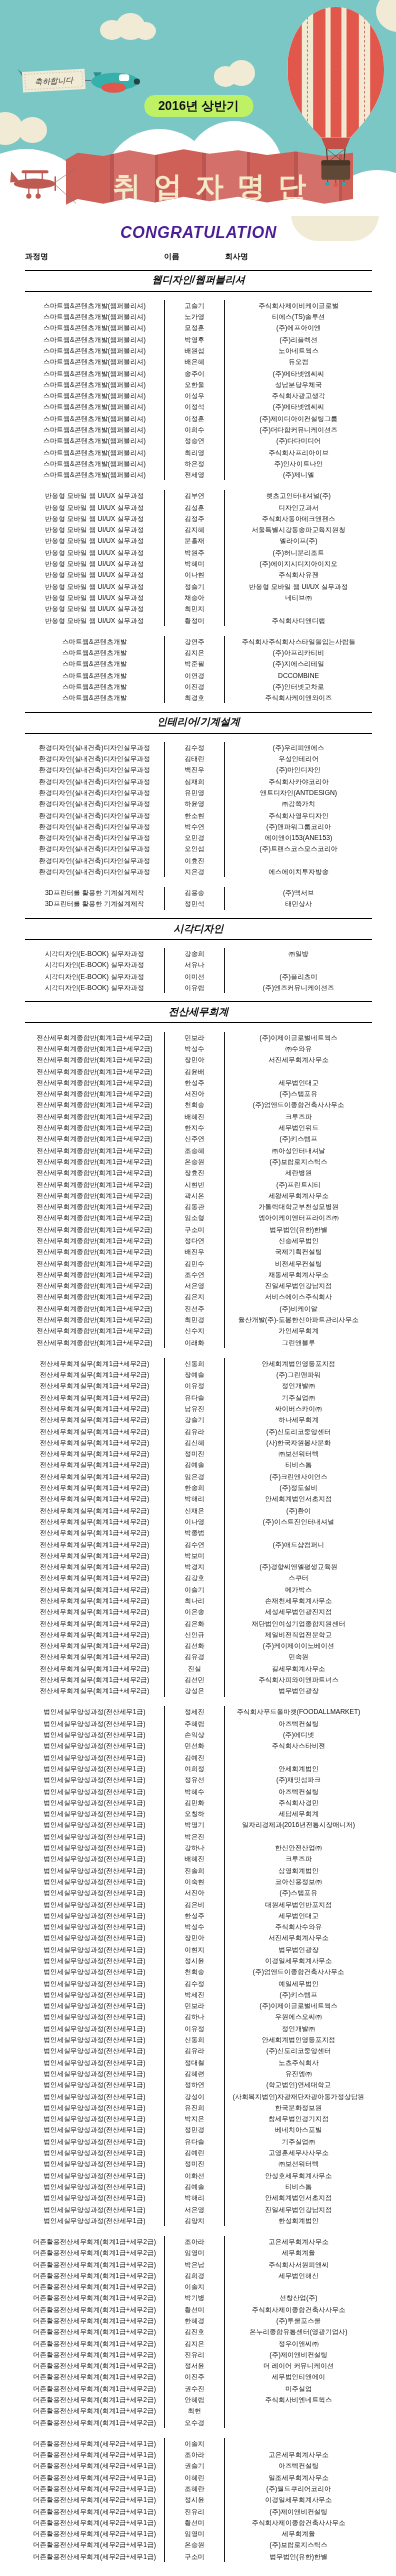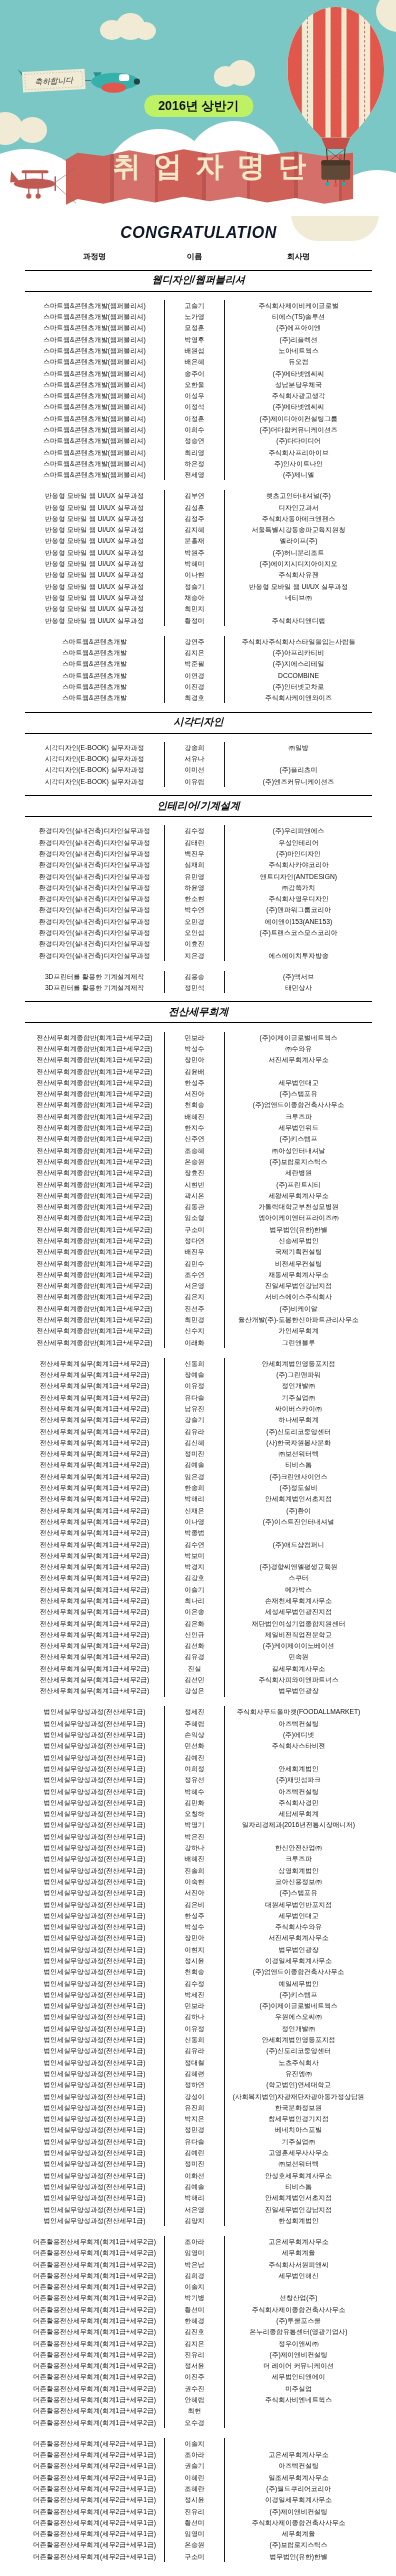--- a/index.html
+++ b/index.html
@@ -17,39 +17,39 @@
     padding:2.6px 14.4px;border-radius:10.3px;z-index:6;white-space:nowrap;}
   .title-line{position:absolute;top:114px;left:0;width:100%;text-align:center;z-index:6;white-space:nowrap;}
   .title-main{font-size:24px;font-weight:900;color:#0e0e0e;letter-spacing:1px;}
   .title-sub{font-size:13.4px;font-weight:800;color:#0e0e0e;margin-left:5.2px;}
 
   .banner{position:absolute;left:66px;top:148px;width:287px;height:58px;z-index:3;
     background:
       repeating-linear-gradient(90deg,rgba(0,0,0,0) 0 44px,rgba(0,0,0,0.10) 44px 48px,rgba(255,255,255,0.10) 48px 89px,rgba(0,0,0,0.10) 89px 92px),
       #cf6058;
     clip-path:polygon(0% 20%,4% 8%,13% 14%,22% 4%,31% 12%,41% 2%,50% 10%,60% 4%,70% 12%,80% 6%,90% 14%,100% 8%,100% 88%,90% 96%,80% 86%,70% 94%,60% 84%,50% 92%,41% 84%,31% 94%,22% 86%,13% 96%,4% 88%,0% 98%);
-    display:flex;align-items:flex-start;justify-content:center;}
+    display:flex;align-items:flex-end;justify-content:center;}
   .banner-text{font-size:28px;font-weight:800;color:#f3e8c7;letter-spacing:13.4px;text-indent:13.4px;white-space:nowrap;}
 
   .congrat-plane{position:absolute;left:18px;top:61px;z-index:4;}
   .biplane{position:absolute;left:6.2px;top:167px;z-index:4;}
   .balloon{position:absolute;right:7.7px;top:2.6px;z-index:5;}
 
   .dome{position:absolute;top:214px;right:18px;width:88px;height:27px;
     background:#f1ebd5;border-radius:0 0 46px 46px;z-index:0;}
 
   
   .congrats{position:relative;z-index:1;text-align:center;padding-top:8.2px;}
-  .congrats .big{font-size:16px;line-height:17.5px;font-weight:900;font-style:italic;letter-spacing:0.5px;color:#0f172a;}
+  .congrats .big{font-size:16px;line-height:17.5px;font-weight:900;font-style:italic;letter-spacing:0.5px;color:#4c1d95;}
   .congrats .small{font-size:7.2px;line-height:11.3px;font-style:italic;color:#222;}
 
   
   .grid5{display:grid;grid-template-columns:25px 139px 61px 147px 25px;}
   .cols{margin-top:7.2px;height:15.5px;line-height:15.5px;font-size:7.7px;font-weight:800;}
-  .cols .cell{text-align:center;}
+  .cols .cell{text-align:left;}
   .hline{border-top:1px solid #000;margin:0 25px;height:0;}
   .section{margin-top:8.2px;}
   .section:first-of-type{margin-top:5.2px;}
   .section-title{text-align:center;font-size:10px;font-weight:800;font-style:italic;
     padding:4.6px 0;line-height:10.8px;color:#0d0d0d;}
   .groups{padding-top:8.2px;}
   .group{margin-bottom:9.8px;}
   .group:last-child{margin-bottom:0;}
   .trow{height:11.3px;line-height:11.3px;font-size:6.7px;}
   .cell{text-align:center;overflow:hidden;white-space:nowrap;}
@@ -413,159 +413,159 @@
                 <div class="cell course">스마트웹&amp;콘텐츠개발</div>
                 <div class="cell name">최경호</div>
                 <div class="cell company">주식회사케이앤와이즈</div>
                 <div class="cell"></div>
               </div>
             </div>
           </div>
         </div>
         <div class="section">
           <div class="hline"></div>
-          <div class="section-title">시각디자인</div>
+          <div class="section-title">인테리어/기계설계</div>
           <div class="hline"></div>
           <div class="groups">
             <div class="group">
               <div class="trow grid5">
                 <div class="cell"></div>
-                <div class="cell course">시각디자인(E-BOOK) 실무자과정</div>
-                <div class="cell name">강송희</div>
-                <div class="cell company">㈜일방</div>
-                <div class="cell"></div>
-              </div>
-              <div class="trow grid5">
-                <div class="cell"></div>
-                <div class="cell course">시각디자인(E-BOOK) 실무자과정</div>
-                <div class="cell name">서유나</div>
+                <div class="cell course">환경디자인(실내건축)디자인실무과정</div>
+                <div class="cell name">김수정</div>
+                <div class="cell company">(주)우리피앤에스</div>
+                <div class="cell"></div>
+              </div>
+              <div class="trow grid5">
+                <div class="cell"></div>
+                <div class="cell course">환경디자인(실내건축)디자인실무과정</div>
+                <div class="cell name">김태린</div>
+                <div class="cell company">우성인테리어</div>
+                <div class="cell"></div>
+              </div>
+              <div class="trow grid5">
+                <div class="cell"></div>
+                <div class="cell course">환경디자인(실내건축)디자인실무과정</div>
+                <div class="cell name">백진우</div>
+                <div class="cell company">(주)마인디자인</div>
+                <div class="cell"></div>
+              </div>
+              <div class="trow grid5">
+                <div class="cell"></div>
+                <div class="cell course">환경디자인(실내건축)디자인실무과정</div>
+                <div class="cell name">심재희</div>
+                <div class="cell company">주식회사카야코리아</div>
+                <div class="cell"></div>
+              </div>
+              <div class="trow grid5">
+                <div class="cell"></div>
+                <div class="cell course">환경디자인(실내건축)디자인실무과정</div>
+                <div class="cell name">유민영</div>
+                <div class="cell company">앤트디자인(ANTDESIGN)</div>
+                <div class="cell"></div>
+              </div>
+              <div class="trow grid5">
+                <div class="cell"></div>
+                <div class="cell course">환경디자인(실내건축)디자인실무과정</div>
+                <div class="cell name">하윤영</div>
+                <div class="cell company">㈜감쪽가치</div>
+                <div class="cell"></div>
+              </div>
+              <div class="trow grid5">
+                <div class="cell"></div>
+                <div class="cell course">환경디자인(실내건축)디자인실무과정</div>
+                <div class="cell name">한소현</div>
+                <div class="cell company">주식회사영우디자인</div>
+                <div class="cell"></div>
+              </div>
+              <div class="trow grid5">
+                <div class="cell"></div>
+                <div class="cell course">환경디자인(실내건축)디자인실무과정</div>
+                <div class="cell name">박수연</div>
+                <div class="cell company">(주)맨파워그룹코리아</div>
+                <div class="cell"></div>
+              </div>
+              <div class="trow grid5">
+                <div class="cell"></div>
+                <div class="cell course">환경디자인(실내건축)디자인실무과정</div>
+                <div class="cell name">오민경</div>
+                <div class="cell company">에이앤이153(ANE153)</div>
+                <div class="cell"></div>
+              </div>
+              <div class="trow grid5">
+                <div class="cell"></div>
+                <div class="cell course">환경디자인(실내건축)디자인실무과정</div>
+                <div class="cell name">오인섭</div>
+                <div class="cell company">(주)트랜스코스모스코리아</div>
+                <div class="cell"></div>
+              </div>
+              <div class="trow grid5">
+                <div class="cell"></div>
+                <div class="cell course">환경디자인(실내건축)디자인실무과정</div>
+                <div class="cell name">이효진</div>
                 <div class="cell company"></div>
                 <div class="cell"></div>
               </div>
               <div class="trow grid5">
                 <div class="cell"></div>
-                <div class="cell course">시각디자인(E-BOOK) 실무자과정</div>
-                <div class="cell name">이미선</div>
-                <div class="cell company">(주)플리츠미</div>
-                <div class="cell"></div>
-              </div>
-              <div class="trow grid5">
-                <div class="cell"></div>
-                <div class="cell course">시각디자인(E-BOOK) 실무자과정</div>
-                <div class="cell name">이유림</div>
-                <div class="cell company">(주)엔즈커뮤니케이션즈</div>
+                <div class="cell course">환경디자인(실내건축)디자인실무과정</div>
+                <div class="cell name">지은경</div>
+                <div class="cell company">에스에이치투자방송</div>
+                <div class="cell"></div>
+              </div>
+            </div>
+            <div class="group">
+              <div class="trow grid5">
+                <div class="cell"></div>
+                <div class="cell course">3D프린터를 활용한 기계설계제작</div>
+                <div class="cell name">김용승</div>
+                <div class="cell company">(주)맥서브</div>
+                <div class="cell"></div>
+              </div>
+              <div class="trow grid5">
+                <div class="cell"></div>
+                <div class="cell course">3D프린터를 활용한 기계설계제작</div>
+                <div class="cell name">정민석</div>
+                <div class="cell company">태민상사</div>
                 <div class="cell"></div>
               </div>
             </div>
           </div>
         </div>
         <div class="section">
           <div class="hline"></div>
-          <div class="section-title">인테리어/기계설계</div>
+          <div class="section-title">시각디자인</div>
           <div class="hline"></div>
           <div class="groups">
             <div class="group">
               <div class="trow grid5">
                 <div class="cell"></div>
-                <div class="cell course">환경디자인(실내건축)디자인실무과정</div>
-                <div class="cell name">김수정</div>
-                <div class="cell company">(주)우리피앤에스</div>
-                <div class="cell"></div>
-              </div>
-              <div class="trow grid5">
-                <div class="cell"></div>
-                <div class="cell course">환경디자인(실내건축)디자인실무과정</div>
-                <div class="cell name">김태린</div>
-                <div class="cell company">우성인테리어</div>
-                <div class="cell"></div>
-              </div>
-              <div class="trow grid5">
-                <div class="cell"></div>
-                <div class="cell course">환경디자인(실내건축)디자인실무과정</div>
-                <div class="cell name">백진우</div>
-                <div class="cell company">(주)마인디자인</div>
-                <div class="cell"></div>
-              </div>
-              <div class="trow grid5">
-                <div class="cell"></div>
-                <div class="cell course">환경디자인(실내건축)디자인실무과정</div>
-                <div class="cell name">심재희</div>
-                <div class="cell company">주식회사카야코리아</div>
-                <div class="cell"></div>
-              </div>
-              <div class="trow grid5">
-                <div class="cell"></div>
-                <div class="cell course">환경디자인(실내건축)디자인실무과정</div>
-                <div class="cell name">유민영</div>
-                <div class="cell company">앤트디자인(ANTDESIGN)</div>
-                <div class="cell"></div>
-              </div>
-              <div class="trow grid5">
-                <div class="cell"></div>
-                <div class="cell course">환경디자인(실내건축)디자인실무과정</div>
-                <div class="cell name">하윤영</div>
-                <div class="cell company">㈜감쪽가치</div>
-                <div class="cell"></div>
-              </div>
-              <div class="trow grid5">
-                <div class="cell"></div>
-                <div class="cell course">환경디자인(실내건축)디자인실무과정</div>
-                <div class="cell name">한소현</div>
-                <div class="cell company">주식회사영우디자인</div>
-                <div class="cell"></div>
-              </div>
-              <div class="trow grid5">
-                <div class="cell"></div>
-                <div class="cell course">환경디자인(실내건축)디자인실무과정</div>
-                <div class="cell name">박수연</div>
-                <div class="cell company">(주)맨파워그룹코리아</div>
-                <div class="cell"></div>
-              </div>
-              <div class="trow grid5">
-                <div class="cell"></div>
-                <div class="cell course">환경디자인(실내건축)디자인실무과정</div>
-                <div class="cell name">오민경</div>
-                <div class="cell company">에이앤이153(ANE153)</div>
-                <div class="cell"></div>
-              </div>
-              <div class="trow grid5">
-                <div class="cell"></div>
-                <div class="cell course">환경디자인(실내건축)디자인실무과정</div>
-                <div class="cell name">오인섭</div>
-                <div class="cell company">(주)트랜스코스모스코리아</div>
-                <div class="cell"></div>
-              </div>
-              <div class="trow grid5">
-                <div class="cell"></div>
-                <div class="cell course">환경디자인(실내건축)디자인실무과정</div>
-                <div class="cell name">이효진</div>
+                <div class="cell course">시각디자인(E-BOOK) 실무자과정</div>
+                <div class="cell name">강송희</div>
+                <div class="cell company">㈜일방</div>
+                <div class="cell"></div>
+              </div>
+              <div class="trow grid5">
+                <div class="cell"></div>
+                <div class="cell course">시각디자인(E-BOOK) 실무자과정</div>
+                <div class="cell name">서유나</div>
                 <div class="cell company"></div>
                 <div class="cell"></div>
               </div>
               <div class="trow grid5">
                 <div class="cell"></div>
-                <div class="cell course">환경디자인(실내건축)디자인실무과정</div>
-                <div class="cell name">지은경</div>
-                <div class="cell company">에스에이치투자방송</div>
-                <div class="cell"></div>
-              </div>
-            </div>
-            <div class="group">
-              <div class="trow grid5">
-                <div class="cell"></div>
-                <div class="cell course">3D프린터를 활용한 기계설계제작</div>
-                <div class="cell name">김용승</div>
-                <div class="cell company">(주)맥서브</div>
-                <div class="cell"></div>
-              </div>
-              <div class="trow grid5">
-                <div class="cell"></div>
-                <div class="cell course">3D프린터를 활용한 기계설계제작</div>
-                <div class="cell name">정민석</div>
-                <div class="cell company">태민상사</div>
+                <div class="cell course">시각디자인(E-BOOK) 실무자과정</div>
+                <div class="cell name">이미선</div>
+                <div class="cell company">(주)플리츠미</div>
+                <div class="cell"></div>
+              </div>
+              <div class="trow grid5">
+                <div class="cell"></div>
+                <div class="cell course">시각디자인(E-BOOK) 실무자과정</div>
+                <div class="cell name">이유림</div>
+                <div class="cell company">(주)엔즈커뮤니케이션즈</div>
                 <div class="cell"></div>
               </div>
             </div>
           </div>
         </div>
         <div class="section">
           <div class="hline"></div>
           <div class="section-title">전산세무회계</div>
           <div class="hline"></div>
           <div class="groups">

